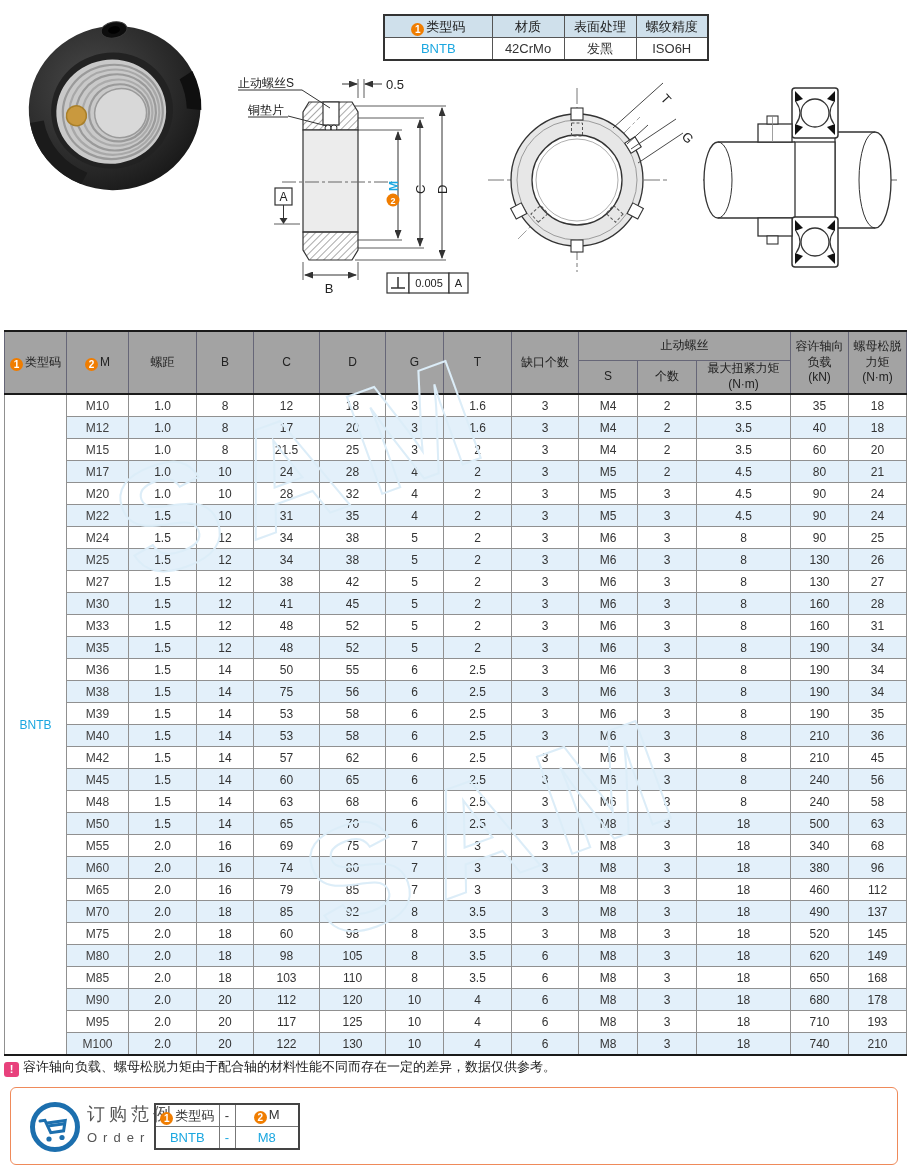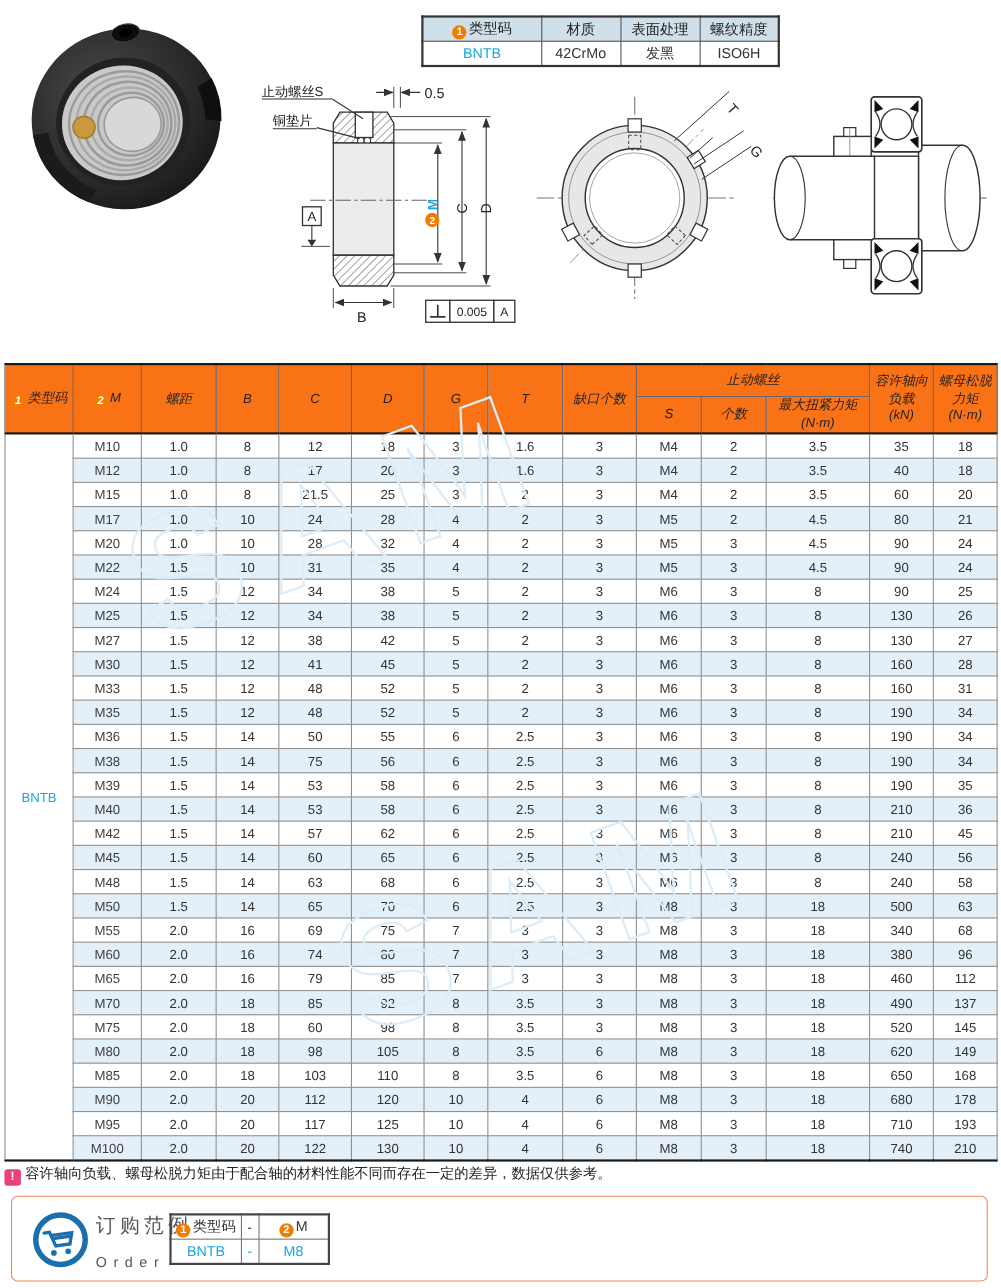--- a/index.html
+++ b/index.html
@@ -16,43 +16,43 @@
              font-size:13px;border:2px solid #333;}
   #specTable th,#specTable td{border:1px solid #555;text-align:center;padding:0;height:21px;}
   #specTable th{background:#cfe0eb;font-weight:normal;color:#222;}
   #specTable td{background:#fff;}
   #specTable td.blue{color:#1ba7e0;}
 
   
   #mainTable{position:absolute;left:4px;top:330px;width:902px;border-collapse:collapse;
              table-layout:fixed;font-size:12px;border-top:2px solid #1a1a1a;border-bottom:2px solid #1a1a1a;
              border-left:1px solid #555;border-right:1px solid #555;}
-  #mainTable th{background:#f97316;font-weight:normal;border:1px solid #667;white-space:pre-line;
-                line-height:1.3;color:#222;padding:0;text-align:center;font-style:italic;}
+  #mainTable th{background:#a3a3a3;font-weight:normal;border:1px solid #667;white-space:pre-line;
+                line-height:1.3;color:#222;padding:0;text-align:center;}
   #mainTable thead tr.h1 th{height:28px;}
   #mainTable thead tr.h2 th{height:32px;}
   #mainTable thead tr:last-child th, #mainTable thead th[rowspan]{border-bottom:2px solid #1a1a1a;}
   #mainTable td{border:1px solid #909090;text-align:center;height:21px;padding:0;background:#fff;}
   #mainTable tbody tr:nth-child(even) td{background:#e3f0fa;}
   #mainTable td.typecol{background:#fff;color:#1ba7e0;border-bottom:2px solid #1a1a1a;}
   #mainTable td.mcol{color:#404040;}
 
   
   #note{position:absolute;left:4px;top:1058px;font-size:13px;color:#222;}
   #noteIcon{display:inline-block;width:15px;height:15px;line-height:15px;border-radius:3px;
             background:#e8417c;color:#fff;font-weight:bold;font-size:11px;text-align:center;
             margin-right:4px;vertical-align:-2px;}
 
   
   #orderBox{position:absolute;left:10px;top:1087px;width:886px;height:76px;
             border:1px solid #ef8a5a;border-radius:6px;background:#fff;}
   #cartIcon{position:absolute;left:18px;top:13px;}
   #orderTitle{position:absolute;left:76px;top:14px;color:#555;}
   #orderTitle .cn{font-size:18px;letter-spacing:4px;}
-  #orderTitle .en{font-size:13px;letter-spacing:6px;margin-top:14px;}
+  #orderTitle .en{font-size:13px;letter-spacing:6px;margin-top:4px;}
   #orderTable{position:absolute;left:143px;top:15px;border-collapse:collapse;table-layout:fixed;
               font-size:13px;border:2px solid #444;}
   #orderTable th,#orderTable td{border:1px solid #777;text-align:center;height:21px;padding:0;font-weight:normal;}
   #orderTable td.blue{color:#1ba7e0;}
 
   
   .fig{position:absolute;}
   svg text{font-family:"Liberation Sans","DejaVu Sans",sans-serif;}
 
   

